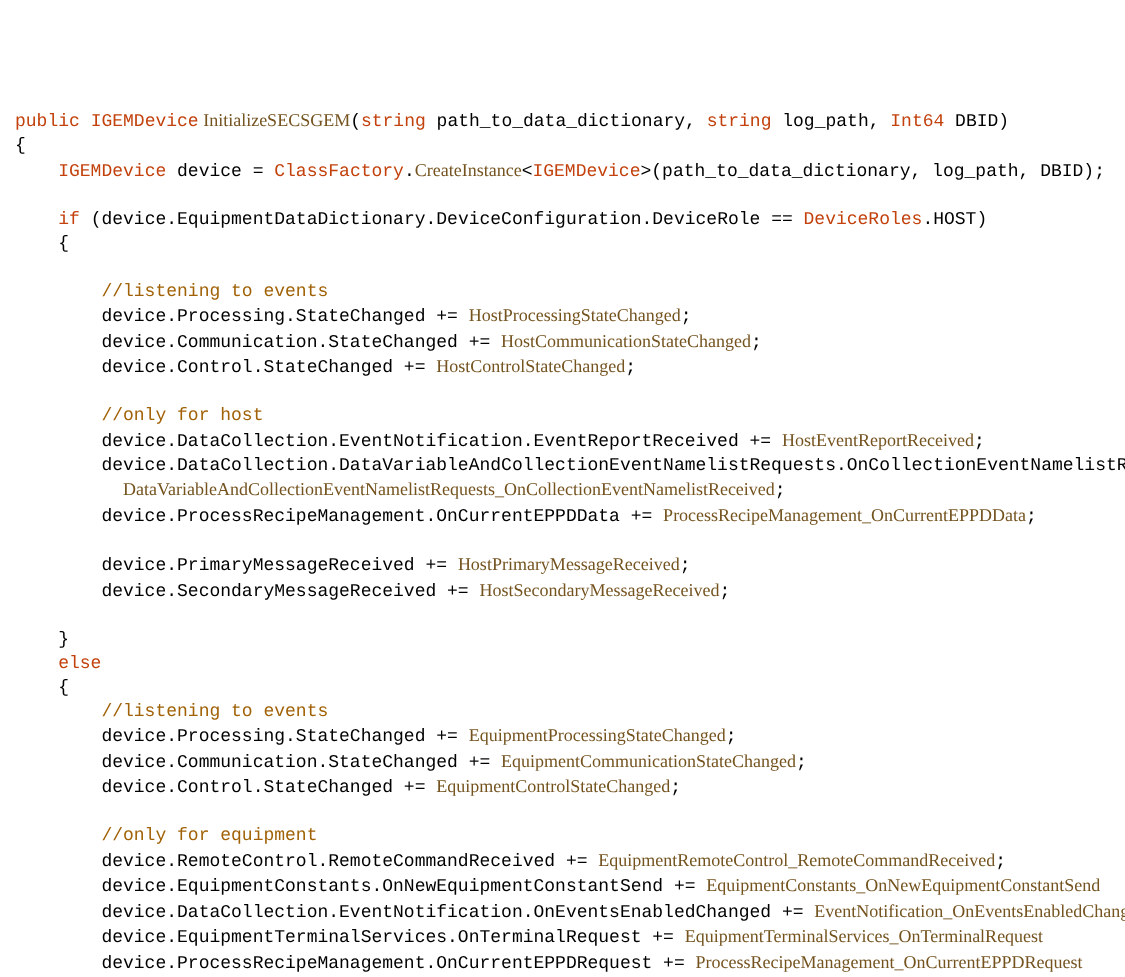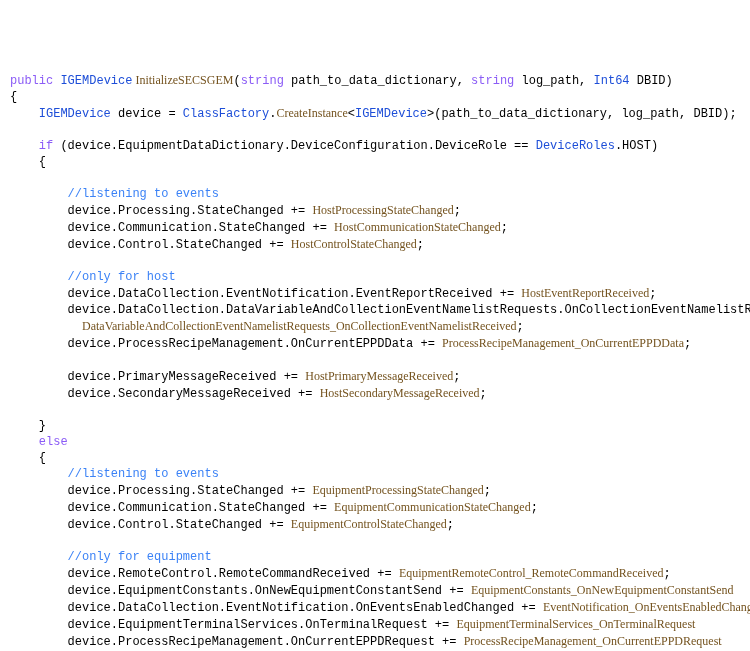--- a/index.html
+++ b/index.html
@@ -6,24 +6,24 @@
     margin: 0;
     padding: 8px 10px;
     background: #ffffff;
     font-family: Consolas, "Courier New", monospace;
     font-size: 12px;
     line-height: 16px;
     color: #000000;
     white-space: pre;
     overflow-x: hidden;
   }
-  .k  { color: #8b5cf6; }   
-  .t  { color: #1d4ed8; }   
+  .k  { color: #c2410c; }   
+  .t  { color: #c2410c; }   
   .m  { color: #74531f; font-family: Liberation Serif, serif; }   
-  .c  { color: #3b82f6; }   
+  .c  { color: #a16207; }   
   .p  { color: #000000; }   
   span[data-bind] { white-space: pre; }
 </style>
 </head>
 <body>
 
 
 
 <div><div><span class="k" data-bind="code.l01.kw1">public</span><span class="t" data-bind="code.l01.t1"> IGEMDevice</span><span class="m" data-bind="code.l01.m1"> InitializeSECSGEM</span><span class="p" data-bind="code.l01.p1">(</span><span class="k" data-bind="code.l01.kw2">string</span><span class="p" data-bind="code.l01.p2"> path_to_data_dictionary, </span><span class="k" data-bind="code.l01.kw3">string</span><span class="p" data-bind="code.l01.p3"> log_path, </span><span class="t" data-bind="code.l01.t2">Int64</span><span class="p" data-bind="code.l01.p4"> DBID)</span></div><div><span class="p" data-bind="code.l02.p">{</span></div><div><span class="p" data-bind="code.l03.i">    </span><span class="t" data-bind="code.l03.t1">IGEMDevice</span><span class="p" data-bind="code.l03.p1"> device = </span><span class="t" data-bind="code.l03.t2">ClassFactory</span><span class="p" data-bind="code.l03.p2">.</span><span class="m" data-bind="code.l03.m1">CreateInstance</span><span class="p" data-bind="code.l03.p3">&lt;</span><span class="t" data-bind="code.l03.t3">IGEMDevice</span><span class="p" data-bind="code.l03.p4">&gt;(path_to_data_dictionary, log_path, DBID);</span></div><div><span class="p" data-bind="code.l04.p"></span>&nbsp;</div><div><span class="p" data-bind="code.l05.i">    </span><span class="k" data-bind="code.l05.kw">if</span><span class="p" data-bind="code.l05.p1"> (device.EquipmentDataDictionary.DeviceConfiguration.DeviceRole == </span><span class="t" data-bind="code.l05.t">DeviceRoles</span><span class="p" data-bind="code.l05.p2">.HOST)</span></div><div><span class="p" data-bind="code.l06.i">    </span><span class="p" data-bind="code.l06.p">{</span></div><div><span class="p" data-bind="code.l07.p"></span>&nbsp;</div><div><span class="p" data-bind="code.l08.i">        </span><span class="c" data-bind="code.l08.c">//listening to events</span></div><div><span class="p" data-bind="code.l09.i">        </span><span class="p" data-bind="code.l09.p1">device.Processing.StateChanged += </span><span class="m" data-bind="code.l09.m">HostProcessingStateChanged</span><span class="p" data-bind="code.l09.p2">;</span></div><div><span class="p" data-bind="code.l10.i">        </span><span class="p" data-bind="code.l10.p1">device.Communication.StateChanged += </span><span class="m" data-bind="code.l10.m">HostCommunicationStateChanged</span><span class="p" data-bind="code.l10.p2">;</span></div><div><span class="p" data-bind="code.l11.i">        </span><span class="p" data-bind="code.l11.p1">device.Control.StateChanged += </span><span class="m" data-bind="code.l11.m">HostControlStateChanged</span><span class="p" data-bind="code.l11.p2">;</span></div><div><span class="p" data-bind="code.l12.p"></span>&nbsp;</div><div><span class="p" data-bind="code.l13.i">        </span><span class="c" data-bind="code.l13.c">//only for host</span></div><div><span class="p" data-bind="code.l14.i">        </span><span class="p" data-bind="code.l14.p1">device.DataCollection.EventNotification.EventReportReceived += </span><span class="m" data-bind="code.l14.m">HostEventReportReceived</span><span class="p" data-bind="code.l14.p2">;</span></div><div><span class="p" data-bind="code.l15.i">        </span><span class="p" data-bind="code.l15.p1">device.DataCollection.DataVariableAndCollectionEventNamelistRequests.OnCollectionEventNamelistReceived +=</span></div><div><span class="p" data-bind="code.l16.i">          </span><span class="m" data-bind="code.l16.m">DataVariableAndCollectionEventNamelistRequests_OnCollectionEventNamelistReceived</span><span class="p" data-bind="code.l16.p">;</span></div><div><span class="p" data-bind="code.l17.i">        </span><span class="p" data-bind="code.l17.p1">device.ProcessRecipeManagement.OnCurrentEPPDData += </span><span class="m" data-bind="code.l17.m">ProcessRecipeManagement_OnCurrentEPPDData</span><span class="p" data-bind="code.l17.p2">;</span></div><div><span class="p" data-bind="code.l18.p"></span>&nbsp;</div><div><span class="p" data-bind="code.l19.i">        </span><span class="p" data-bind="code.l19.p1">device.PrimaryMessageReceived += </span><span class="m" data-bind="code.l19.m">HostPrimaryMessageReceived</span><span class="p" data-bind="code.l19.p2">;</span></div><div><span class="p" data-bind="code.l20.i">        </span><span class="p" data-bind="code.l20.p1">device.SecondaryMessageReceived += </span><span class="m" data-bind="code.l20.m">HostSecondaryMessageReceived</span><span class="p" data-bind="code.l20.p2">;</span></div><div><span class="p" data-bind="code.l21.p"></span>&nbsp;</div><div><span class="p" data-bind="code.l22.i">    </span><span class="p" data-bind="code.l22.p">}</span></div><div><span class="p" data-bind="code.l23.i">    </span><span class="k" data-bind="code.l23.kw">else</span></div><div><span class="p" data-bind="code.l24.i">    </span><span class="p" data-bind="code.l24.p">{</span></div><div><span class="p" data-bind="code.l25.i">        </span><span class="c" data-bind="code.l25.c">//listening to events</span></div><div><span class="p" data-bind="code.l26.i">        </span><span class="p" data-bind="code.l26.p1">device.Processing.StateChanged += </span><span class="m" data-bind="code.l26.m">EquipmentProcessingStateChanged</span><span class="p" data-bind="code.l26.p2">;</span></div><div><span class="p" data-bind="code.l27.i">        </span><span class="p" data-bind="code.l27.p1">device.Communication.StateChanged += </span><span class="m" data-bind="code.l27.m">EquipmentCommunicationStateChanged</span><span class="p" data-bind="code.l27.p2">;</span></div><div><span class="p" data-bind="code.l28.i">        </span><span class="p" data-bind="code.l28.p1">device.Control.StateChanged += </span><span class="m" data-bind="code.l28.m">EquipmentControlStateChanged</span><span class="p" data-bind="code.l28.p2">;</span></div><div><span class="p" data-bind="code.l29.p"></span>&nbsp;</div><div><span class="p" data-bind="code.l30.i">        </span><span class="c" data-bind="code.l30.c">//only for equipment</span></div><div><span class="p" data-bind="code.l31.i">        </span><span class="p" data-bind="code.l31.p1">device.RemoteControl.RemoteCommandReceived += </span><span class="m" data-bind="code.l31.m">EquipmentRemoteControl_RemoteCommandReceived</span><span class="p" data-bind="code.l31.p2">;</span></div><div><span class="p" data-bind="code.l32.i">        </span><span class="p" data-bind="code.l32.p1">device.EquipmentConstants.OnNewEquipmentConstantSend += </span><span class="m" data-bind="code.l32.m">EquipmentConstants_OnNewEquipmentConstantSend</span></div><div><span class="p" data-bind="code.l33.i">        </span><span class="p" data-bind="code.l33.p1">device.DataCollection.EventNotification.OnEventsEnabledChanged += </span><span class="m" data-bind="code.l33.m">EventNotification_OnEventsEnabledChanged</span></div><div><span class="p" data-bind="code.l34.i">        </span><span class="p" data-bind="code.l34.p1">device.EquipmentTerminalServices.OnTerminalRequest += </span><span class="m" data-bind="code.l34.m">EquipmentTerminalServices_OnTerminalRequest</span></div><div><span class="p" data-bind="code.l35.i">        </span><span class="p" data-bind="code.l35.p1">device.ProcessRecipeManagement.OnCurrentEPPDRequest += </span><span class="m" data-bind="code.l35.m">ProcessRecipeManagement_OnCurrentEPPDRequest</span></div><div><span class="p" data-bind="code.l36.p"></span>&nbsp;</div><div><span class="p" data-bind="code.l37.i">        </span><span class="p" data-bind="code.l37.p1">device.PrimaryMessageReceived += </span><span class="m" data-bind="code.l37.m">EquipmentPrimaryMessageReceived</span><span class="p" data-bind="code.l37.p2">;</span></div></div>
 

